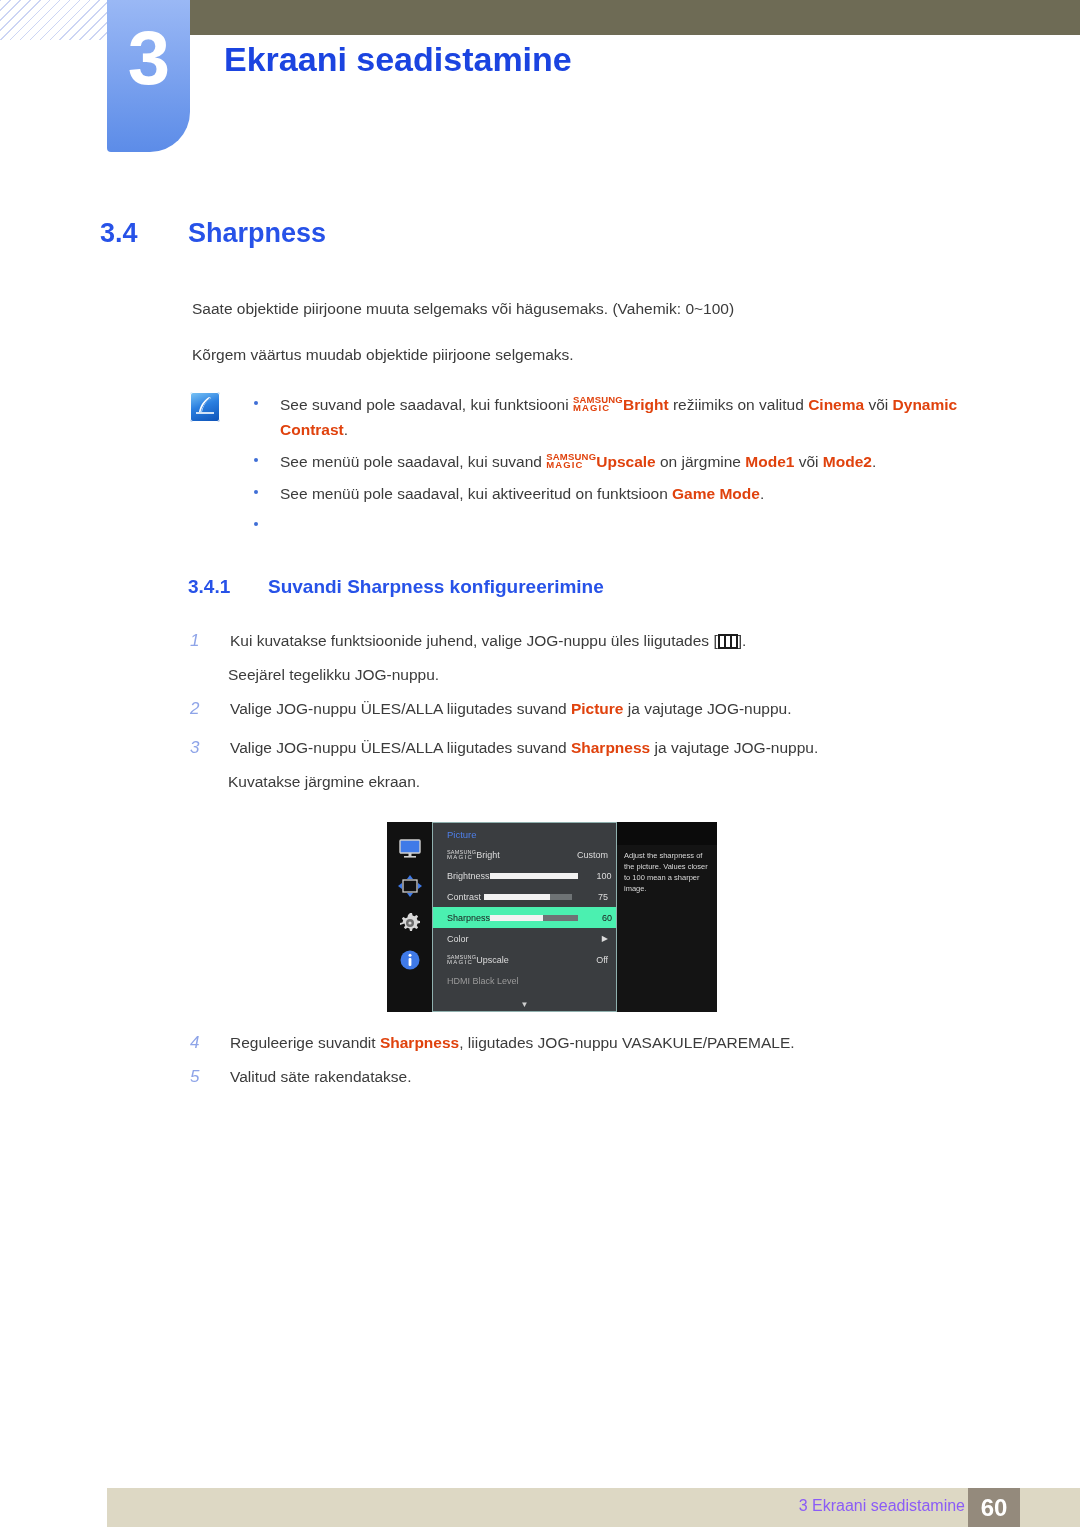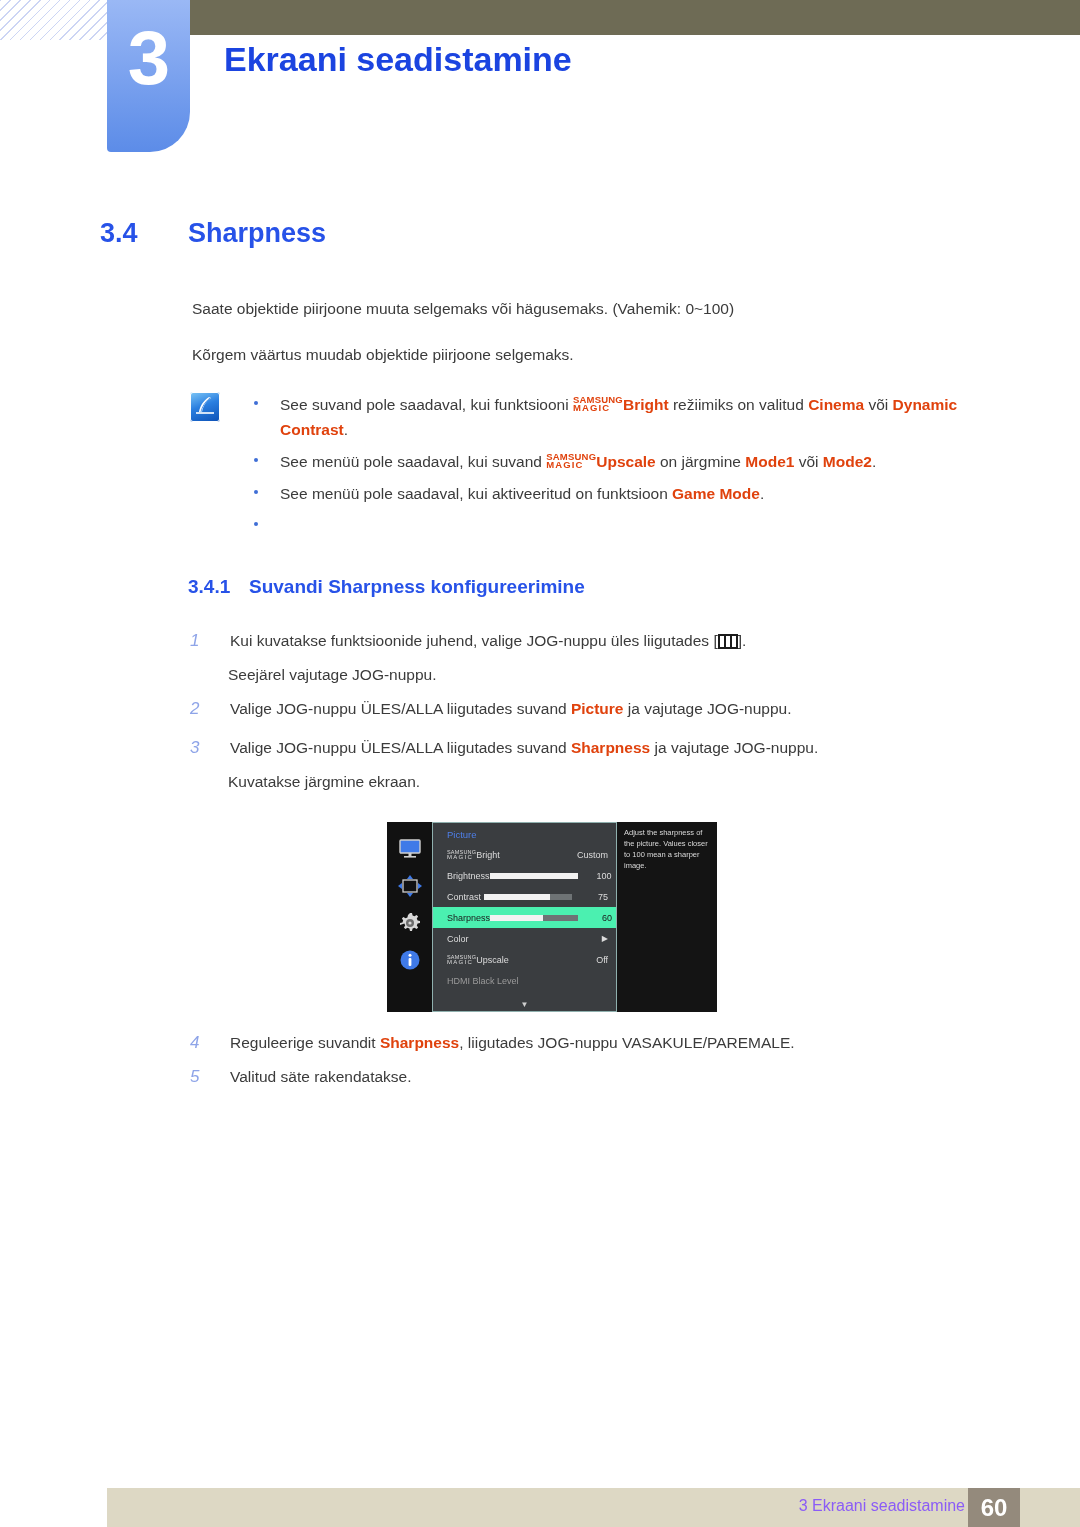--- a/index.html
+++ b/index.html
@@ -135,21 +135,21 @@
   
   #sub-num {
     position: absolute;
     left: 188px; top: 576px;
     font-size: 19px;
     font-weight: bold;
     color: #2752e8;
   }
   #sub-title {
     position: absolute;
-    left: 249px; top: 576px;
+    left: 268px; top: 576px;
     font-size: 19px;
     font-weight: bold;
     color: #2752e8;
   }
 
   
   .step {
     position: absolute;
     left: 190px;
     width: 800px;
@@ -227,20 +227,21 @@
     position: relative;
   }
   #osd-desc {
     flex: 1;
     background: #141414;
     padding: 6px 7px 0 7px;
     box-sizing: border-box;
     color: #d9d9d9;
     font-size: 7.5px;
     line-height: 1.45;
+    margin-top: 23px;
   }
   .osd-title {
     color: #4e7fe8;
     font-size: 9.5px;
     padding: 2px 0 4px 14px;
   }
   .osd-row {
     height: 21px;
     display: flex;
     align-items: center;
@@ -354,21 +355,21 @@
     <span class="bullet"></span>
   </div>
 </div>
 
 <div id="sub-num">3.4.1</div>
 <div id="sub-title">Suvandi Sharpness konfigureerimine</div>
 
 <div class="step" id="step1">
   <span class="n">1</span>
   <span class="txt"><span>Kui kuvatakse funktsioonide juhend, valige JOG-nuppu üles liigutades [</span><span class="jogicon"></span><span>].</span></span>
-  <span class="sub">Seejärel vajutage JOG-nuppu.</span>
+  <span class="sub">Seejärel tegelikku JOG-nuppu.</span>
 </div>
 
 <div class="step" id="step2">
   <span class="n">2</span>
   <span class="txt"><span>Valige JOG-nuppu ÜLES/ALLA liigutades suvand </span><span class="em">Picture</span><span> ja vajutage JOG-nuppu.</span></span>
 </div>
 
 <div class="step" id="step3">
   <span class="n">3</span>
   <span class="txt"><span>Valige JOG-nuppu ÜLES/ALLA liigutades suvand </span><span class="em">Sharpness</span><span> ja vajutage JOG-nuppu.</span></span>

